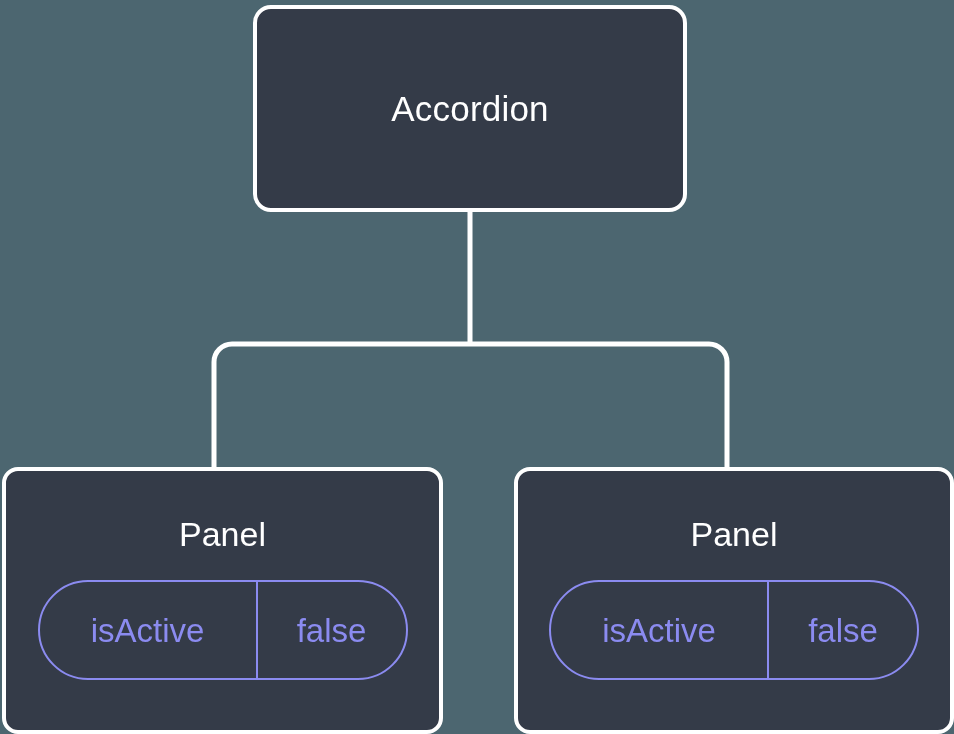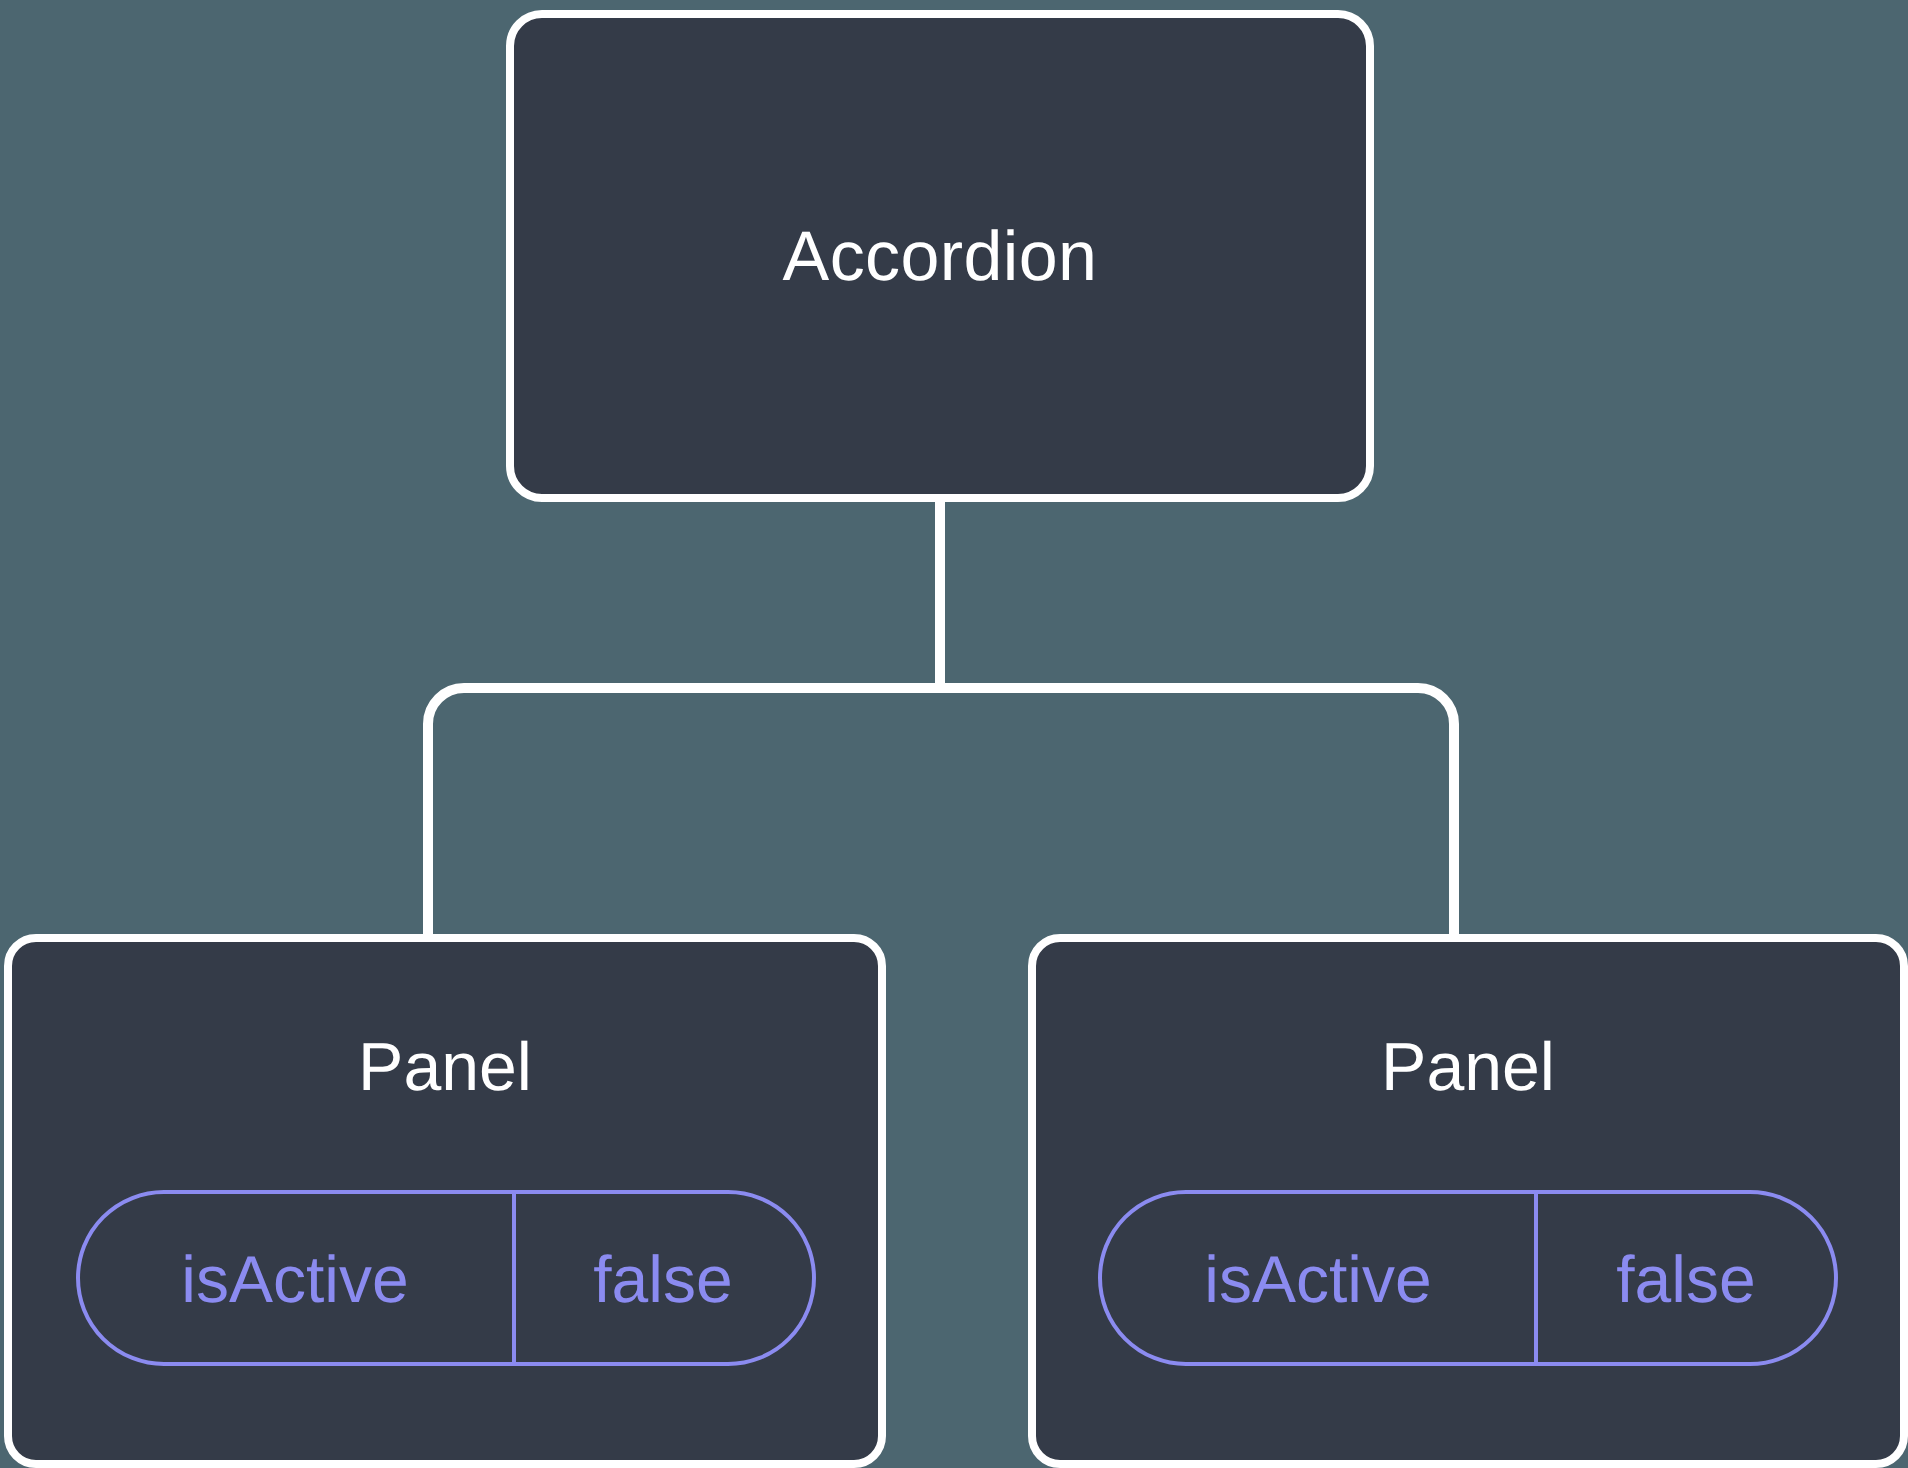--- a/index.html
+++ b/index.html
@@ -45,21 +45,21 @@
     z-index: 2;
     display: flex;
     flex-direction: column;
     align-items: center;
   }
 
   .node-root {
     left: 253px;
     top: 5px;
     width: 434px;
-    height: 246px;
+    height: 207px;
     justify-content: center;
   }
 
   .node-title-root {
     color: #ffffff;
     font-size: 35px;
     font-weight: 400;
     letter-spacing: 0.2px;
     line-height: 1;
     white-space: nowrap;
@@ -85,24 +85,24 @@
   .node-title-child {
     color: #ffffff;
     font-size: 34px;
     font-weight: 400;
     line-height: 1;
     white-space: nowrap;
   }
 
   
   .state-pill {
-    margin-top: 44px;
+    margin-top: 29px;
     box-sizing: border-box;
     width: 370px;
-    height: 88px;
+    height: 100px;
     border: 2px solid #8b8bf0;
     border-radius: 50px;
     display: flex;
     align-items: stretch;
     overflow: hidden;
   }
 
   .pill-key,
   .pill-value {
     display: flex;

